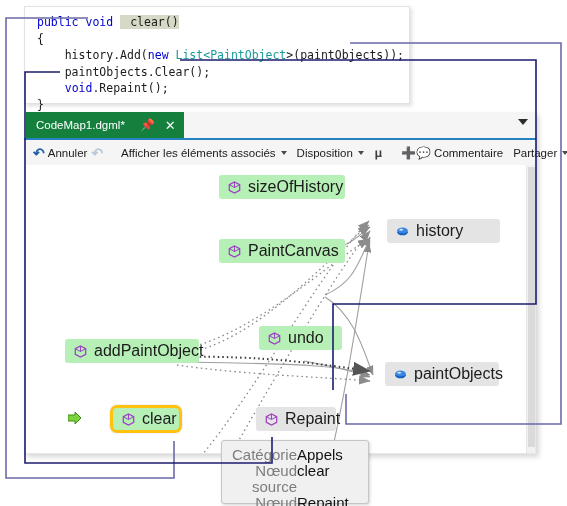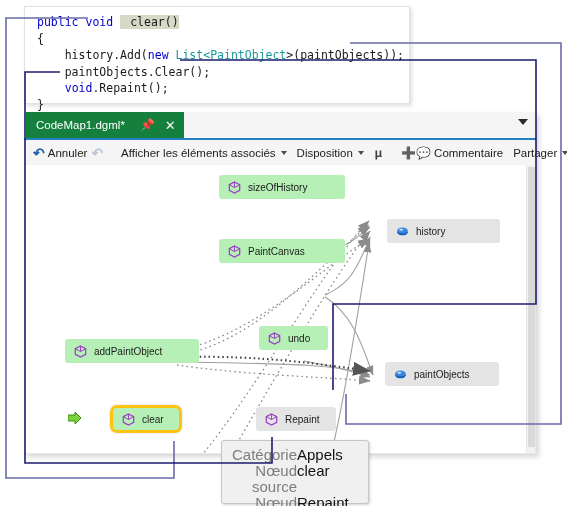--- a/index.html
+++ b/index.html
@@ -48,21 +48,21 @@
   .flt-glyph{color:#3d3d3d;font-size:12px;margin:0 1px;}
 
   
   #surface{position:absolute;left:0;top:53px;right:0;bottom:0;background:#fff;
     border:1px solid #e8e8e8;border-top:none;box-sizing:border-box;overflow:hidden;}
   #v-scroll{position:absolute;right:0;top:0;width:9px;height:100%;background:#f2f2f2;
     border-left:1px solid #e6e6e6;box-sizing:border-box;}
   #v-thumb{position:absolute;left:1px;top:2px;width:7px;height:280px;background:#dadada;}
 
   .node{position:absolute;display:flex;align-items:center;border-radius:3px;
-    font-size:10px;color:#1b1b1b;padding:0 12px 0 9px;height:24px;box-sizing:border-box;
+    font-size:16px;color:#1b1b1b;padding:0 12px 0 9px;height:24px;box-sizing:border-box;
     white-space:nowrap;}
   .node .nm{margin-left:7px;}
   .green{background:#b6f0b6;}
   .gray{background:#e4e4e4;}
   .selected{background:#b6f0b6;border:3px solid #ffc20e;border-radius:7px;height:28px;
     box-shadow:0 0 0 1px rgba(0,0,0,.05);}
 
   
   .ico-method{width:13px;height:13px;position:relative;flex:0 0 13px;}
   .ico-method svg{display:block;}
@@ -201,21 +201,21 @@
         </div>
         <div class="node green" style="left: 40px; top: 174px; width: 134px;">
           <span class="ico-method">
             <svg width="13" height="13" viewBox="0 0 16 16">
               <path d="M8 1.2 L14.4 4.6 L14.4 11.4 L8 14.8 L1.6 11.4 L1.6 4.6 Z" fill="none" stroke="#9b3fc4" stroke-width="1.5"></path>
               <path d="M8 1.2 L8 8 M8 8 L1.6 4.6 M8 8 L14.4 4.6" stroke="#9b3fc4" stroke-width="1.2" fill="none"></path>
             </svg>
           </span>
           <span class="nm">addPaintObject</span>
         </div>
-        <div class="node green" style="left: 234px; top: 161px; width: 69px;">
+        <div class="node green" style="left: 234px; top: 161px; width: 83px;">
           <span class="ico-method">
             <svg width="13" height="13" viewBox="0 0 16 16">
               <path d="M8 1.2 L14.4 4.6 L14.4 11.4 L8 14.8 L1.6 11.4 L1.6 4.6 Z" fill="none" stroke="#9b3fc4" stroke-width="1.5"></path>
               <path d="M8 1.2 L8 8 M8 8 L1.6 4.6 M8 8 L14.4 4.6" stroke="#9b3fc4" stroke-width="1.2" fill="none"></path>
             </svg>
           </span>
           <span class="nm">undo</span>
         </div>
         <div class="node gray" style="left: 360px; top: 197px; width: 114px;">
           <span class="ico-field">

